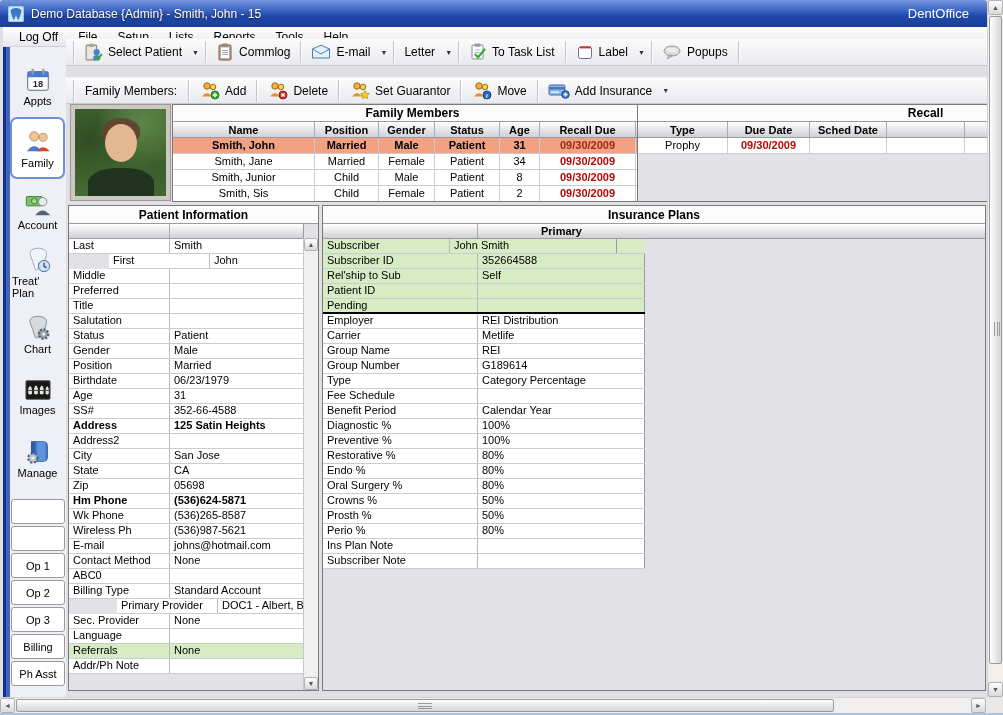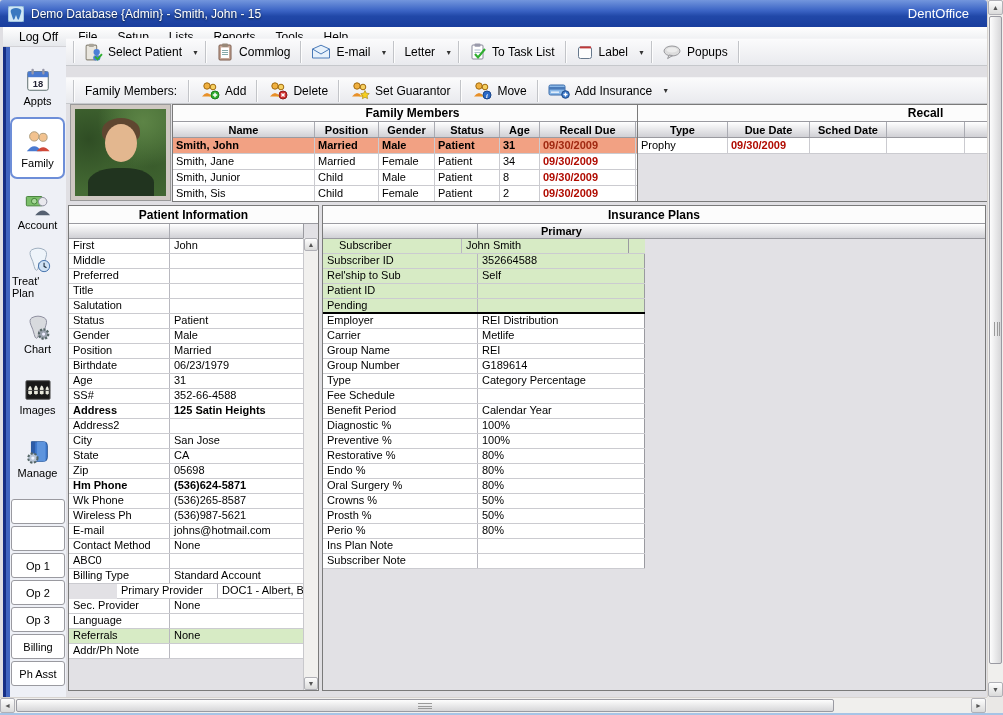--- a/index.html
+++ b/index.html
@@ -51,21 +51,21 @@
   .shirt{position:absolute;left:13px;bottom:-4px;width:66px;height:32px;border-radius:45% 45% 0 0;background:#21341f;}
   
   .panel{position:absolute;border:1px solid #7a7a7a;background:#e2e1e5;font-size:11px;box-sizing:border-box;overflow:hidden;}
   .grid-title{height:16px;background:#fcfcfc;border-bottom:1px solid #9a9aa0;
     font-weight:bold;font-size:12px;display:flex;align-items:center;justify-content:center;position:relative;}
   .grid-head{display:flex;height:16px;background:linear-gradient(#ffffff,#d0d0d5);
     border-bottom:1px solid #9a9aa0;font-weight:bold;box-sizing:border-box;}
   .gh-cell{display:flex;align-items:center;justify-content:center;border-right:1px solid #aaabb2;
     box-sizing:border-box;overflow:hidden;height:100%;}
   .g-row{display:flex;height:16px;box-sizing:border-box;background:#fff;border-bottom:1px solid #cbcbd0;}
-  .g-cell{padding:1px 3px;box-sizing:border-box;border-right:1px solid #cbcbd0;white-space:nowrap;overflow:hidden;line-height:13px;}
+  .g-cell{padding:1px 3px;box-sizing:border-box;border-right:1px solid #cbcbd0;white-space:nowrap;overflow:hidden;line-height:13px;text-align:center;}
   .g-row.selected{background:#f2a183;font-weight:bold;}
   .g-cell.red{color:#b00b00;font-weight:bold;}
   .g-row.selected .g-cell.red{color:#a02810;}
   .kv-row{display:flex;height:15px;box-sizing:border-box;background:#fff;border-bottom:1px solid #cbcbd0;}
   .kv-row.green{background:#d7ebc5;}
   .kv-row.thick{border-bottom:2px solid #000;}
   .kv-label,.kv-value{padding:0 4px;box-sizing:border-box;white-space:nowrap;overflow:hidden;line-height:13px;}
   .kv-label{border-right:1px solid #b8b8bf;}
   .kv-value{border-right:1px solid #9a9aa0;}
   .bold{font-weight:bold;}
@@ -403,20 +403,24 @@
 </div>
 
 <div class="panel" style="left:68px;top:205px;width:251px;height:486px;">
   <div class="grid-title" style="height:17px;">Patient Information</div>
   <div class="grid-head" style="height:15px;width:235px;">
     <div class="gh-cell" style="width:101px;"></div>
     <div class="gh-cell" style="width:134px;border-right:1px solid #9a9aa0;"></div>
   </div>
   <div id="patient-rows">
       <div class="kv-row" style="width: 235px;">
+        <div class="kv-label" style="width: 101px;">Last</div>
+        <div class="kv-value" style="width: 134px;">Smith</div>
+      </div>
+      <div class="kv-row" style="width: 235px; margin-left: 40px;">
         <div class="kv-label" style="width: 101px;">First</div>
         <div class="kv-value" style="width: 134px;">John</div>
       </div>
       <div class="kv-row" style="width: 235px;">
         <div class="kv-label" style="width: 101px;">Middle</div>
         <div class="kv-value" style="width: 134px;"></div>
       </div>
       <div class="kv-row" style="width: 235px;">
         <div class="kv-label" style="width: 101px;">Preferred</div>
         <div class="kv-value" style="width: 134px;"></div>
@@ -529,21 +533,21 @@
 </div>
 
 <div class="panel" style="left:322px;top:205px;width:664px;height:486px;">
   <div class="grid-title" style="height:17px;">Insurance Plans</div>
   <div class="grid-head" style="height:15px;">
     <div class="gh-cell" style="width:155px;"></div>
     <div class="gh-cell" style="width:167px;border-right:none;">Primary</div>
   </div>
   <div id="insurance-rows">
       <div class="kv-row green" style="width: 322px;">
-        <div class="kv-label" style="width: 127px; margin-left: 12px;">Subscriber</div>
+        <div class="kv-label" style="width: 127px;">Subscriber</div>
         <div class="kv-value" style="width: 167px;">John Smith</div>
       </div>
       <div class="kv-row green" style="width: 322px;">
         <div class="kv-label" style="width: 155px;">Subscriber ID</div>
         <div class="kv-value" style="width: 167px;">352664588</div>
       </div>
       <div class="kv-row green" style="width: 322px;">
         <div class="kv-label" style="width: 155px;">Rel'ship to Sub</div>
         <div class="kv-value" style="width: 167px;">Self</div>
       </div>

